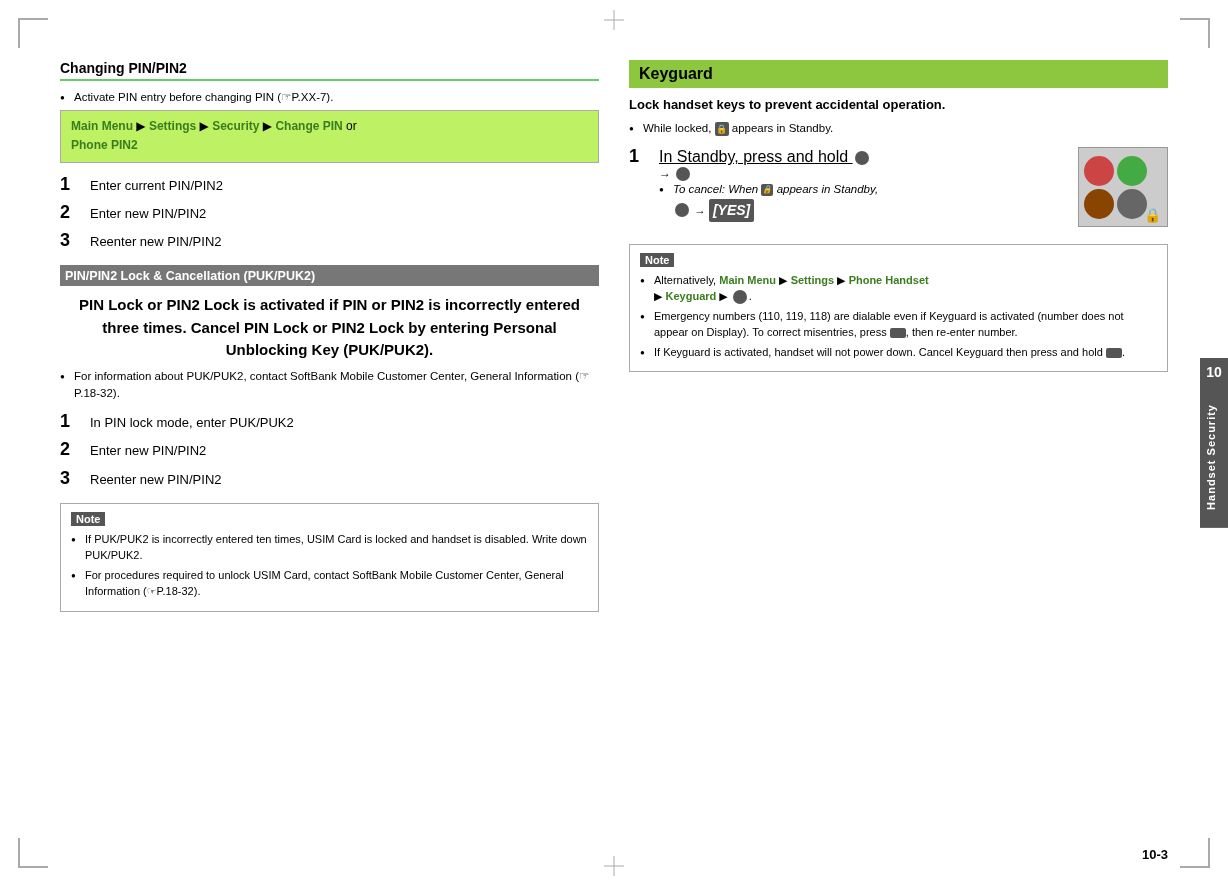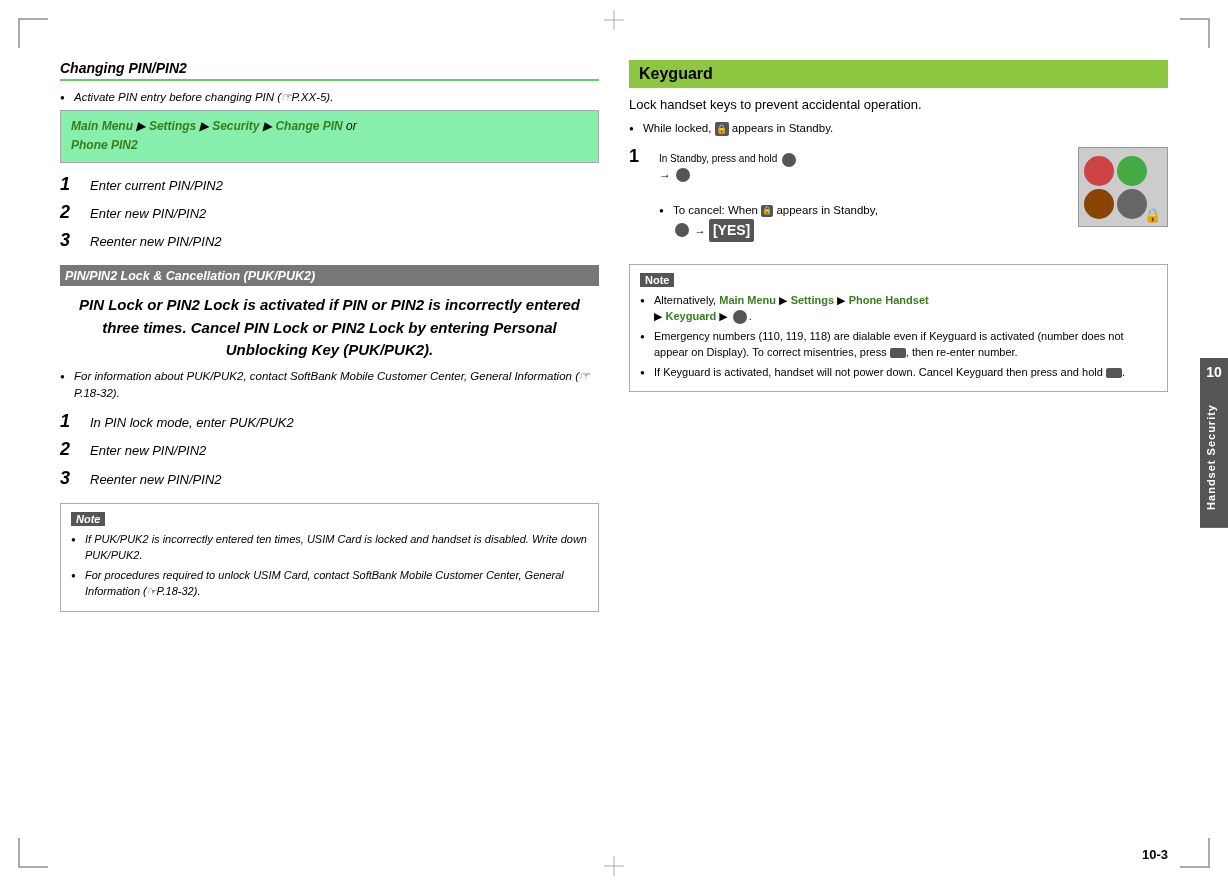--- a/index.html
+++ b/index.html
@@ -45,21 +45,20 @@
       right: 60px;
       bottom: 60px;
       display: flex;
       gap: 30px;
     }
 
     
     .left-col {
       flex: 1;
       min-width: 0;
-      font-style: italic;
     }
 
     
     .right-col {
       flex: 1;
       min-width: 0;
     }
 
     
     .section-header {
@@ -81,21 +80,21 @@
       color: #000;
     }
 
     .step-intro {
       font-size: 11.5px;
       margin-bottom: 8px;
     }
 
     
     .menu-path-box {
-      background: #86efac;
+      background: #bef264;
       border: 1px solid #aaa;
       padding: 6px 10px;
       font-size: 12px;
       margin-bottom: 12px;
       line-height: 1.6;
     }
     .menu-path-box .menu-highlight {
       color: #3a7d1e;
       font-weight: bold;
     }
@@ -182,21 +181,21 @@
       content: '●';
       position: absolute;
       left: 0;
       font-size: 8px;
       top: 3px;
     }
 
     
     .keyguard-intro {
       font-size: 13px;
-      font-weight: normal;
+      font-weight: bold;
       margin-bottom: 6px;
       line-height: 1.4;
     }
     .keyguard-image-area {
       display: flex;
       gap: 10px;
       margin-bottom: 8px;
     }
     .keyguard-step-content {
       flex: 1;
@@ -288,21 +287,21 @@
 
 <div class="main-content">
 
   <div class="left-col">
 
     <div>
       <div class="section-header">
         <span style="font-size:14px;font-weight:bold;">Changing PIN/PIN2</span>
       </div>
       <div class="step-intro bullet-item">
-        <span>Activate PIN entry before changing PIN (☞P.XX-5).</span>
+        <span>Activate PIN entry before changing PIN (☞P.XX-7).</span>
       </div>
       <div class="menu-path-box">
         <span class="menu-highlight">Main Menu</span>
         <span> ▶ </span>
         <span class="menu-highlight">Settings</span>
         <span> ▶ </span>
         <span class="menu-highlight">Security</span>
         <span> ▶ </span>
         <span class="menu-highlight">Change PIN</span>
         <span> or<br></span>
@@ -369,25 +368,25 @@
       </div>
       <div class="bullet-item" style="margin-bottom:10px;">
         While locked, <span style="display:inline-block;width:14px;height:14px;background:#555;border-radius:2px;vertical-align:middle;font-size:9px;color:#fff;text-align:center;line-height:14px;">🔒</span> appears in Standby.
       </div>
 
       <div class="keyguard-image-area">
         <div class="keyguard-step-content">
           <div class="step">
             <span class="step-num">1</span>
             <div>
-              <span style="font-size:10px;">In Standby, press and hold <span class="btn-round"></span></span>
+              <span style="font-size:16px;text-decoration:underline;">In Standby, press and hold <span class="btn-round"></span></span>
               <br>
               <span style="font-size:12px;">→ <span class="btn-round"></span></span>
               <br>
-              <div class="bullet-item" style="font-size:11.5px;margin-top:20px;">
+              <div class="bullet-item" style="font-size:11.5px;margin-top:0;font-style:italic;">
                 To cancel: When <span style="display:inline-block;width:12px;height:12px;background:#555;border-radius:2px;vertical-align:middle;font-size:8px;color:#fff;text-align:center;line-height:12px;">🔒</span> appears in Standby,<br>
                 <span class="btn-round" style="display:inline-block;"></span> → <span style="display:inline-block;background:#555;color:#fff;font-size:14px;padding:1px 4px;border-radius:2px;vertical-align:middle;"><b>[YES]</b></span>
               </div>
             </div>
           </div>
         </div>
 
         <div class="phone-image">
           <div class="img-circles">
             <div class="circle red"></div>

